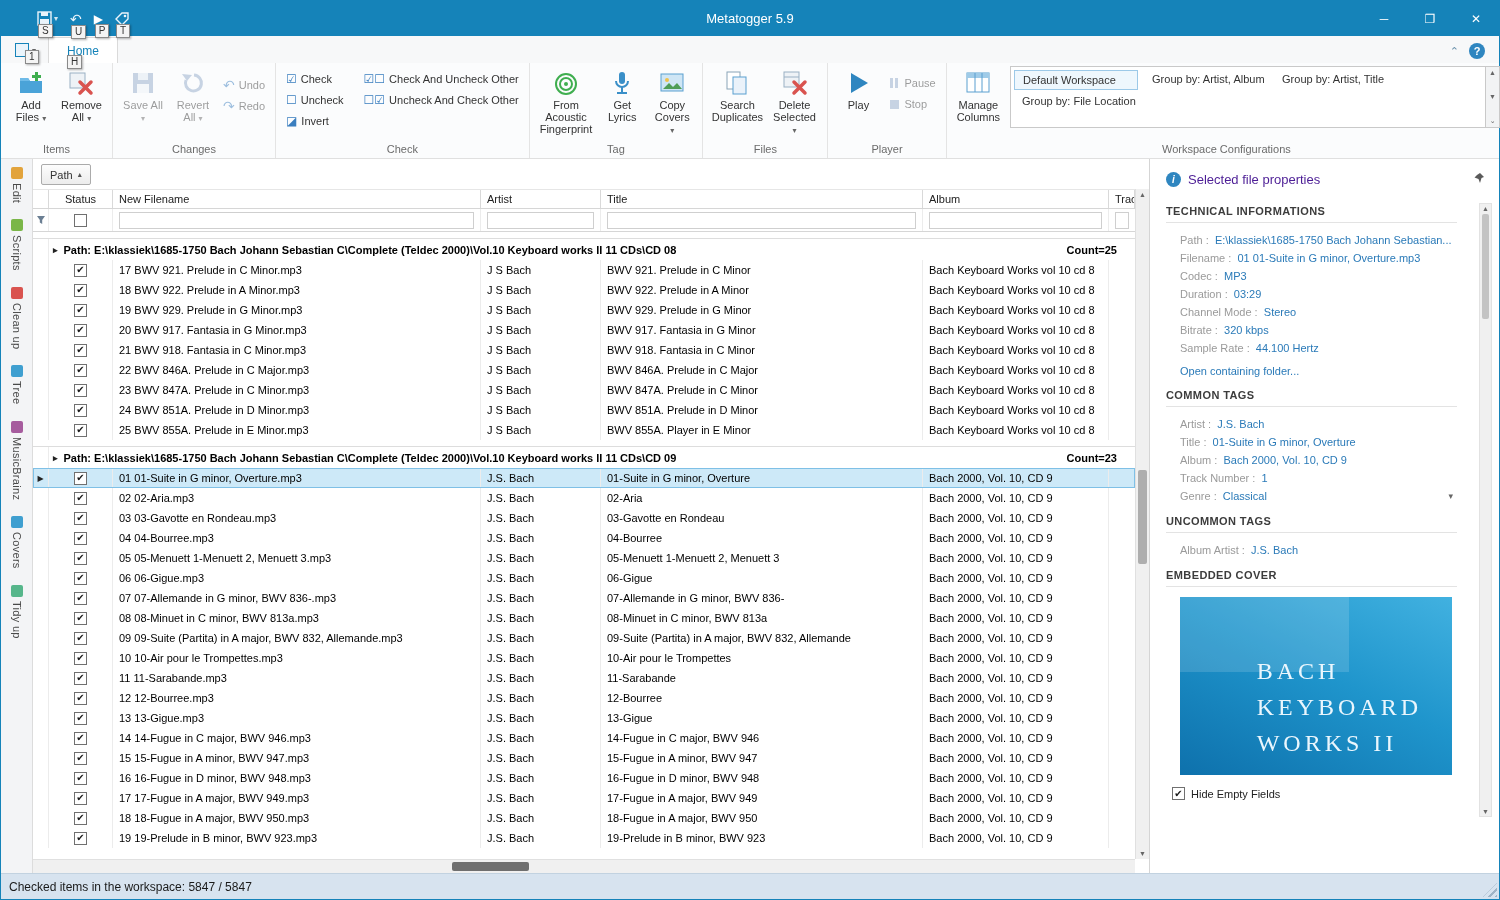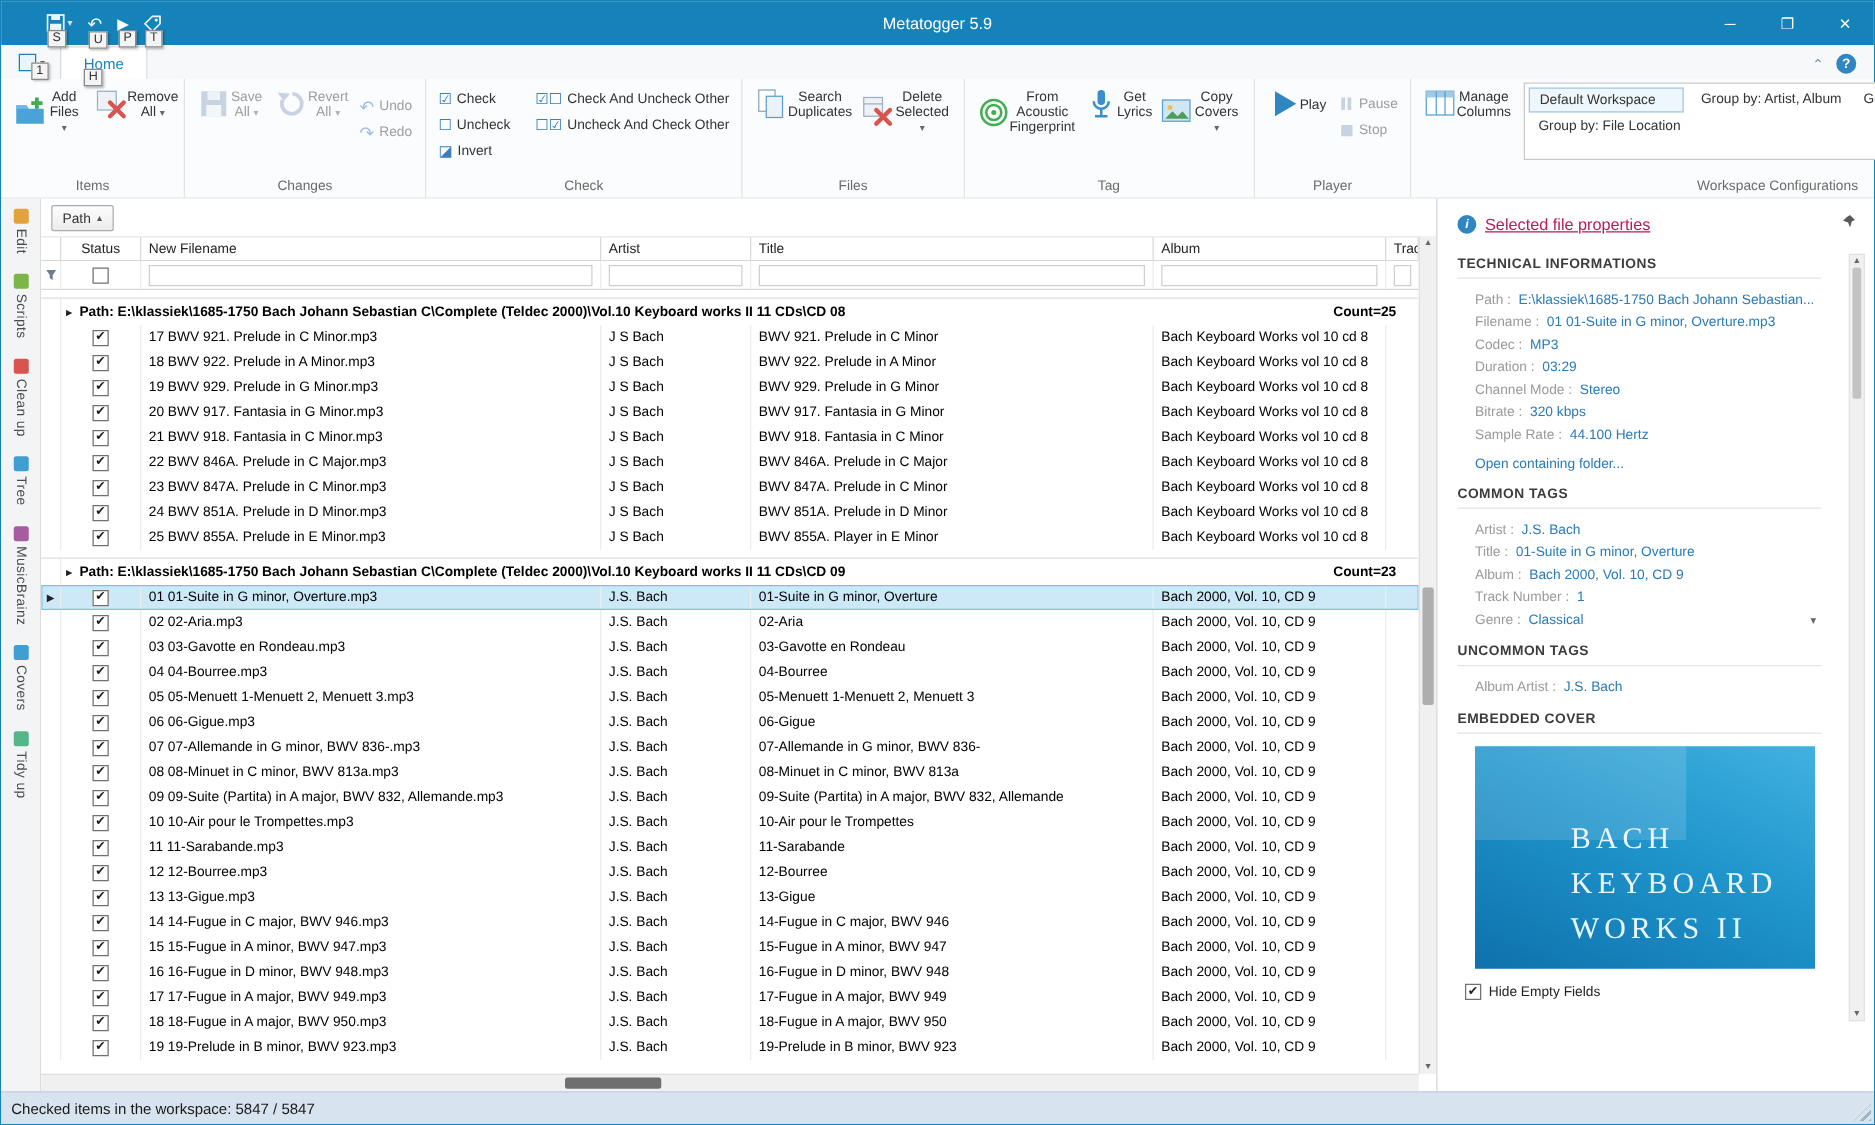--- a/index.html
+++ b/index.html
@@ -27,21 +27,21 @@
   .tab.active .keytip { bottom:-6px; left:18px; }
   .tabrow-right { margin-left:auto; display:flex; align-items:center; gap:10px; margin-right:14px; margin-bottom:4px; }
   .collapse-chev { color:#6d93ad; font-size:11px; }
   .help-circle { width:16px; height:16px; border-radius:50%; background:#2f86c0; color:#fff; font-size:11px; font-weight:bold; display:flex; align-items:center; justify-content:center; }
 
   
   .ribbon { position:absolute; top:62px; left:0; right:0; height:96px; background:#fbfcfd; border-bottom:1px solid #e0e0e0; display:flex; }
   .rgroup { display:flex; flex-direction:column; border-right:1px solid #e4e4e4; }
   .rgroup-body { flex:1; display:flex; align-items:flex-start; padding:3px 6px 0 6px; gap:2px; }
   .rgroup-label { font-size:11px; color:#6b6b6b; text-align:center; padding:1px 4px 3px; }
-  .rbtn { display:flex; flex-direction:row; align-items:center; padding:3px 4px 2px; min-width:48px; max-width:86px; }
+  .rbtn { display:flex; flex-direction:column; align-items:center; padding:3px 4px 2px; min-width:48px; max-width:86px; }
   .rbtn .ricon { height:27px; display:flex; align-items:center; }
   .rbtn .rlabel { font-size:11px; line-height:12px; text-align:center; color:#333; margin-top:3px; }
   .rbtn-sm { display:flex; align-items:center; gap:4px; font-size:11px; color:#333; padding:1px 4px; height:21px; white-space:nowrap; }
   .smicon { font-size:12px; color:#3a7ebf; line-height:1; }
   .caret { font-size:8px; color:#666; }
   .disabled { opacity:.48; }
   .vstack { display:flex; flex-direction:column; }
 
   .ws-gallery-wrap { display:flex; margin-left:4px; }
   .ws-gallery { width:476px; height:62px; border:1px solid #c9c9c9; background:#fff; display:flex; flex-wrap:wrap; align-content:flex-start; padding:3px; gap:2px 6px; }
@@ -87,21 +87,21 @@
   .vscroll { position:absolute; top:30px; right:0; bottom:14px; width:14px; background:#f0f0f0; border-left:1px solid #e0e0e0; }
   .vscroll .arr { position:absolute; left:0; right:0; text-align:center; font-size:7px; color:#666; }
   .vscroll .thumb { position:absolute; left:2px; right:2px; top:42%; height:14%; background:#aeaeae; border-radius:2px; }
   .hscroll { position:absolute; left:0; right:14px; bottom:0; height:14px; background:#f0f0f0; border-top:1px solid #e0e0e0; }
   .hscroll .thumb { position:absolute; top:2px; bottom:2px; left:38%; width:7%; background:#6f6f6f; border-radius:2px; }
 
   
   .props { position:absolute; top:0; left:1148px; right:0; bottom:0; background:#fff; border-left:1px solid #d5d5d5; padding:0 0 0 16px; overflow:hidden; }
   .props-header { display:flex; align-items:center; gap:7px; height:36px; padding-top:4px; }
   .info-circle { width:15px; height:15px; border-radius:50%; background:#2f86c0; color:#fff; font-size:10px; font-style:italic; font-weight:bold; display:flex; align-items:center; justify-content:center; }
-  .props-title { font-size:13px; color:#be185d;text-decoration:underline; }
+  .props-title { font-size:13px; color:#4c1d95; }
   .pin { margin-left:auto; margin-right:14px; }
   .psection { margin-right:42px; }
   .ptitle { font-size:11px; font-weight:bold; color:#3c3c3c; letter-spacing:.4px; border-bottom:1px solid #e3e3e3; padding:10px 0 5px; margin-bottom:8px; }
   .prow { display:flex; align-items:center; font-size:11px; line-height:18px; padding-left:14px; }
   .plabel { color:#9a9a9a; white-space:nowrap; }
   .plabel::after { content:"\00a0:\00a0\00a0"; color:#9a9a9a; }
   .pvalue { color:#2a7ab8; white-space:nowrap; overflow:hidden; text-overflow:ellipsis; }
   .pdrop { margin-left:auto; color:#666; font-size:9px; padding-right:4px; }
   .plink { display:inline-block; font-size:11px; color:#2a7ab8; margin:8px 0 2px 14px; }
   .cover { width:272px; height:178px; margin:10px 0 0 14px; position:relative; background:linear-gradient(205deg,#41b1e0 0%,#1f95cc 45%,#0e71ac 100%); overflow:hidden; }
@@ -261,45 +261,20 @@
             <span class="smicon">☐☑</span>
             <span>Uncheck And Check Other</span>
           </div>
         </div>
       </div>
       <div class="rgroup-label">Check</div>
     </div>
 
     <div class="rgroup">
       <div class="rgroup-body">
-        <div class="rbtn">
-          <span class="ricon">
-            <svg width="26" height="26">
-                <rect x="3" y="2" width="13" height="17" fill="#ffffff" stroke="#8aa4b8"></rect>
-                <rect x="9" y="7" width="13" height="17" fill="#eaf2fa" stroke="#5a9fd0"></rect>
-              </svg>
-          </span>
-          <span class="rlabel">Search Duplicates</span>
-        </div>
-        <div class="rbtn">
-          <span class="ricon">
-            <svg width="26" height="26">
-                <rect x="2" y="2" width="15" height="15" fill="#eef2f6" stroke="#9ab0c4"></rect>
-                <line x1="2" y1="7" x2="17" y2="7" stroke="#9ab0c4"></line>
-                <path d="M12 12l11 11M23 12L12 23" stroke="#d9534f" stroke-width="3.5" stroke-linecap="round"></path>
-              </svg>
-          </span>
-          <span class="rlabel"><span>Delete Selected</span> <span class="caret">▾</span></span>
-        </div>
-      </div>
-      <div class="rgroup-label">Files</div>
-    </div>
-
-    <div class="rgroup">
-      <div class="rgroup-body">
         <div class="rbtn" style="max-width:84px;">
           <span class="ricon">
             <svg width="26" height="26">
                 <circle cx="13" cy="14" r="10" fill="none" stroke="#3fae4f" stroke-width="2"></circle>
                 <circle cx="13" cy="14" r="6" fill="none" stroke="#3fae4f" stroke-width="2"></circle>
                 <circle cx="13" cy="14" r="2" fill="#3fae4f"></circle>
               </svg>
           </span>
           <span class="rlabel">From Acoustic Fingerprint</span>
         </div>
@@ -319,20 +294,45 @@
             <svg width="26" height="26">
                 <rect x="2" y="4" width="22" height="17" fill="#cfe6f5" stroke="#5a9fd0"></rect>
                 <circle cx="8" cy="10" r="2" fill="#f0c24b"></circle>
                 <path d="M4 19l6-6 4 4 4-4 5 6z" fill="#4f9e57"></path>
               </svg>
           </span>
           <span class="rlabel"><span>Copy Covers</span> <span class="caret">▾</span></span>
         </div>
       </div>
       <div class="rgroup-label">Tag</div>
+    </div>
+
+    <div class="rgroup">
+      <div class="rgroup-body">
+        <div class="rbtn">
+          <span class="ricon">
+            <svg width="26" height="26">
+                <rect x="3" y="2" width="13" height="17" fill="#ffffff" stroke="#8aa4b8"></rect>
+                <rect x="9" y="7" width="13" height="17" fill="#eaf2fa" stroke="#5a9fd0"></rect>
+              </svg>
+          </span>
+          <span class="rlabel">Search Duplicates</span>
+        </div>
+        <div class="rbtn">
+          <span class="ricon">
+            <svg width="26" height="26">
+                <rect x="2" y="2" width="15" height="15" fill="#eef2f6" stroke="#9ab0c4"></rect>
+                <line x1="2" y1="7" x2="17" y2="7" stroke="#9ab0c4"></line>
+                <path d="M12 12l11 11M23 12L12 23" stroke="#d9534f" stroke-width="3.5" stroke-linecap="round"></path>
+              </svg>
+          </span>
+          <span class="rlabel"><span>Delete Selected</span> <span class="caret">▾</span></span>
+        </div>
+      </div>
+      <div class="rgroup-label">Files</div>
     </div>
 
     <div class="rgroup">
       <div class="rgroup-body">
         <div class="rbtn">
           <span class="ricon">
             <svg width="26" height="26">
                 <path d="M6 3l17 10L6 23z" fill="#2f86c0"></path>
               </svg>
           </span>

